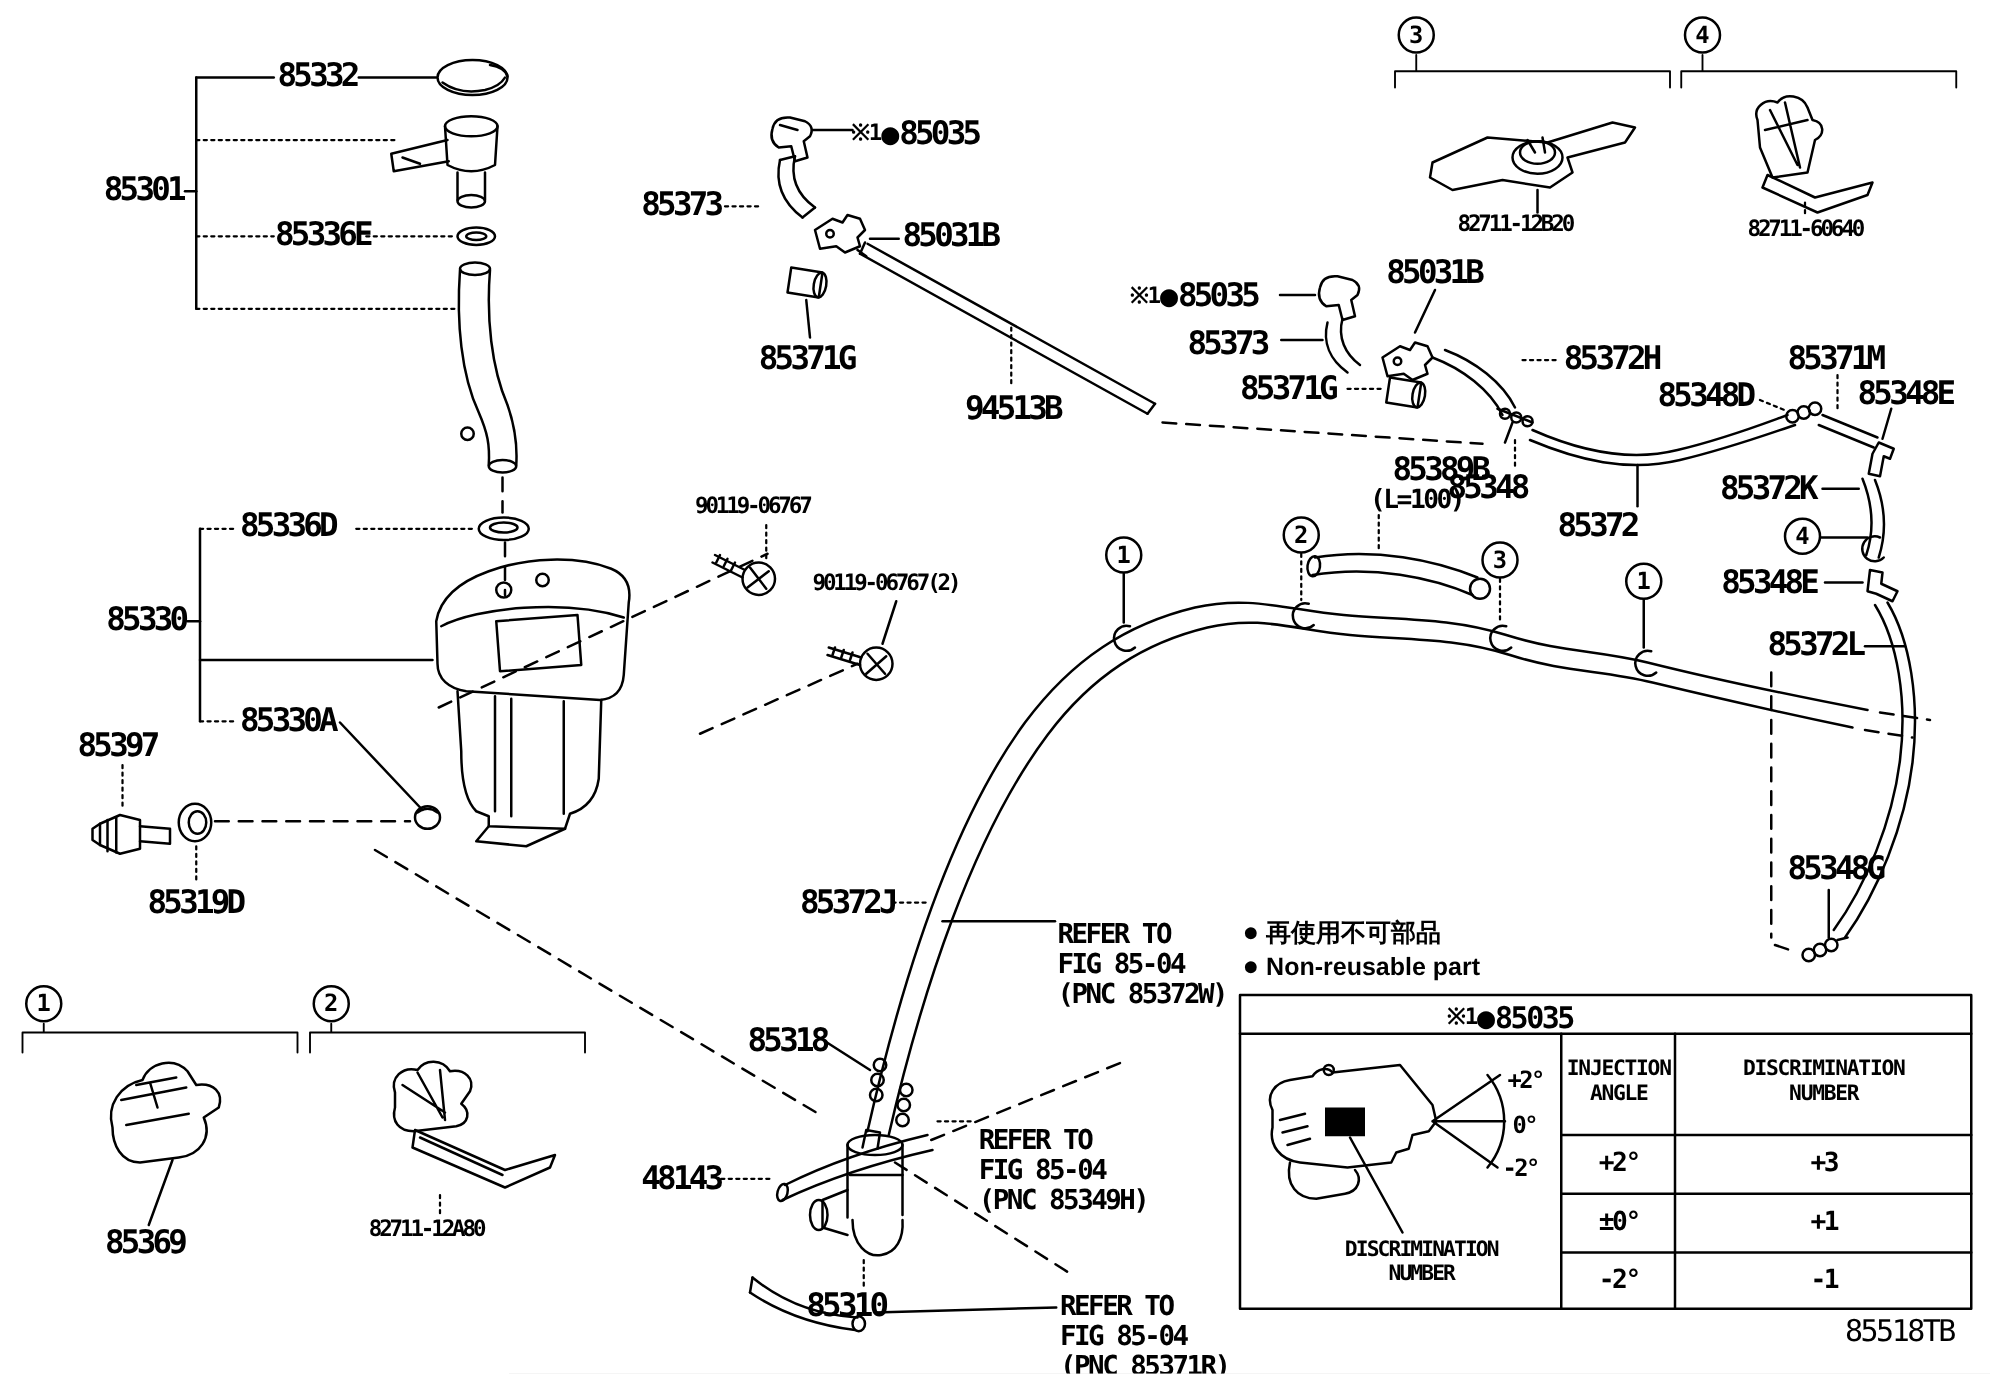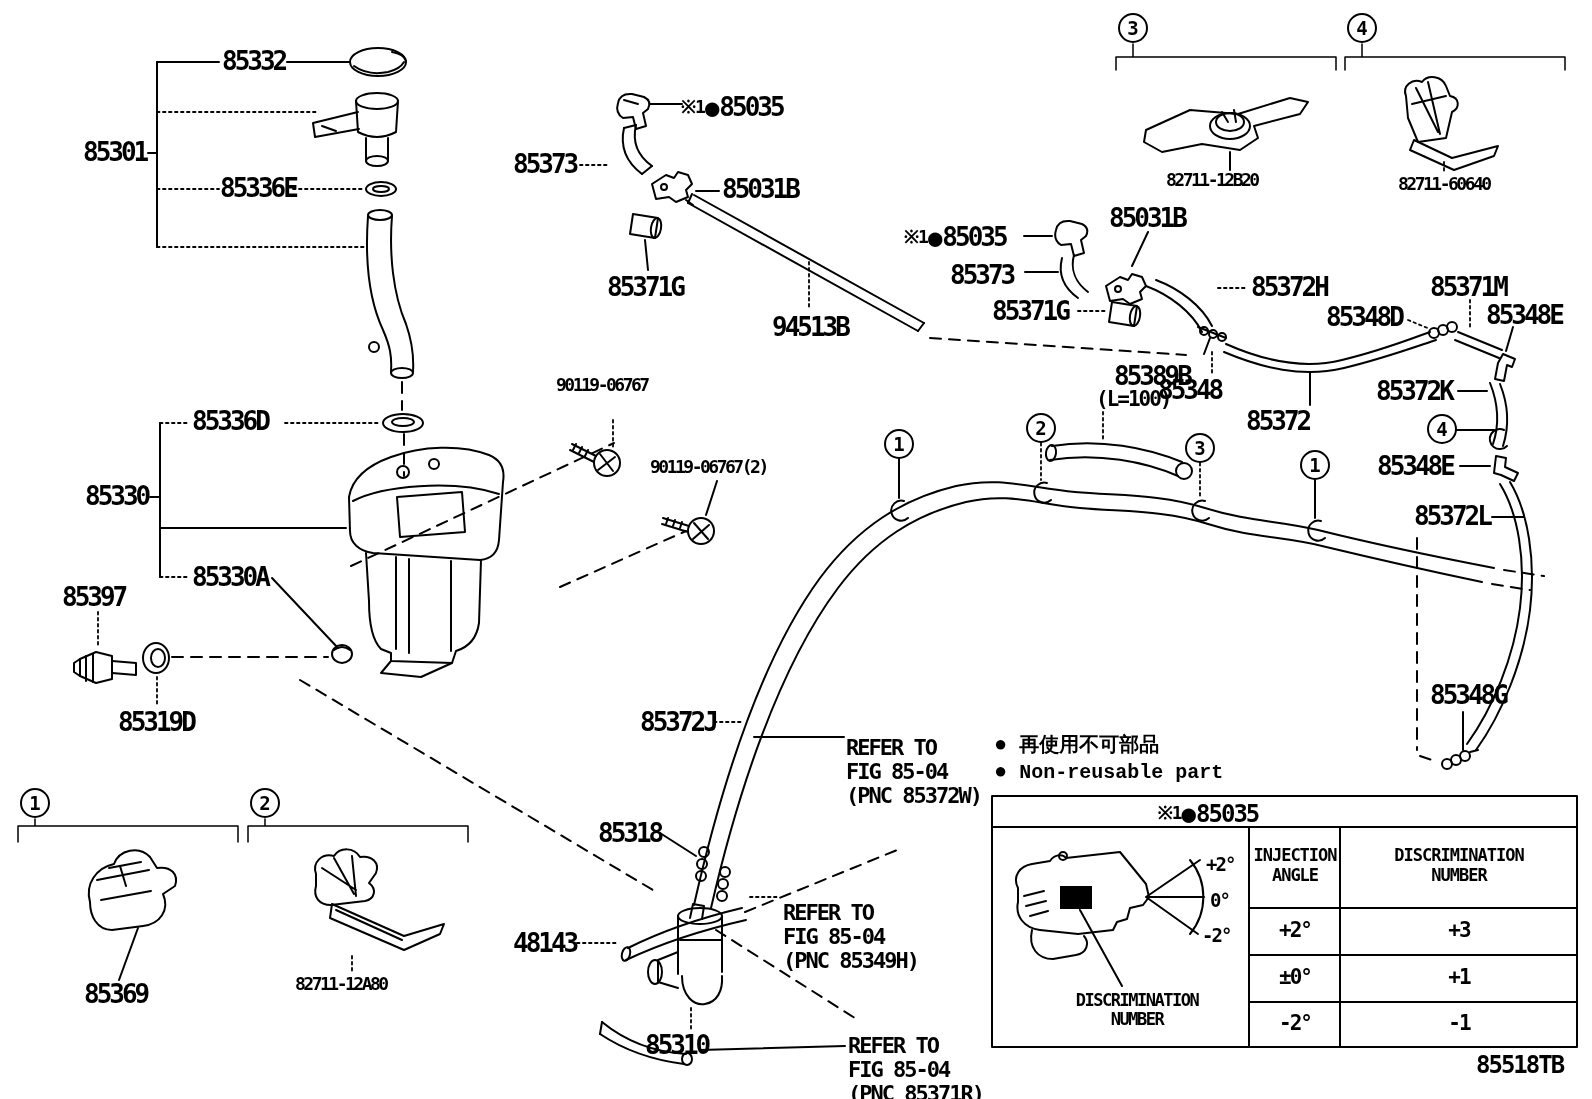--- a/index.html
+++ b/index.html
@@ -10,26 +10,26 @@
          stroke-linecap:round;stroke-linejoin:round;}
   #art .dash{stroke-dasharray:11 8;}
   #art .dot{stroke-dasharray:2.5 3.5;stroke-width:1.8;}
   #art .thin{stroke-width:1.5;}
   #art .fill{fill:#000;stroke:none;}
   .lbl{position:absolute;z-index:2;font-weight:bold;font-size:26px;letter-spacing:-3px;
        white-space:nowrap;line-height:1.05;}
   .sm{font-size:18px;letter-spacing:-2.5px;}
   .xs{font-size:21px;letter-spacing:-2px;margin-left:32px;}
   .ref{font-size:22px;letter-spacing:-2px;line-height:24px;margin-top:40px;}
-  .code{font-size:24px;letter-spacing:-2px;font-weight:bold;}
+  .code{font-size:24px;letter-spacing:-2px;font-weight:normal;}
   .marker{position:absolute;z-index:2;width:30px;height:30px;border:2px solid #000;border-radius:50%;
        background:#fff;text-align:center;line-height:27px;font-size:19px;font-weight:bold;box-sizing:border-box;}
   .refmark{font-size:18px;letter-spacing:-1px;vertical-align:3px;}
   .bullet{font-size:24px;letter-spacing:0;vertical-align:0px;}
-  .note{font-size:20px;letter-spacing:0;font-family:Liberation Mono, monospace;text-align:center;}
+  .note{font-size:20px;letter-spacing:0;font-family:Liberation Sans, sans-serif;text-align:center;}
   .note .bullet{font-size:22px;}
   .th{position:absolute;z-index:2;font-weight:bold;font-size:17px;letter-spacing:-1px;
       white-space:pre-line;text-align:center;line-height:20px;}
   .td{position:absolute;z-index:2;font-weight:bold;font-size:21px;letter-spacing:-2px;text-align:center;}
   .fan{position:absolute;z-index:2;font-weight:bold;font-size:19px;letter-spacing:-2px;}
   .cap{position:absolute;z-index:2;font-weight:bold;font-size:17px;letter-spacing:-1.5px;
       white-space:pre-line;text-align:center;line-height:19px;}
   .ttl{position:absolute;z-index:2;text-align:center;font-weight:bold;font-size:24px;letter-spacing:-2px;}
 </style>
 </head>
@@ -277,21 +277,21 @@
 </svg>
 
 <div class="lbl" style="left:222px;top:48px">85332</div>
 <div class="lbl" style="left:83px;top:139px">85301</div>
 <div class="lbl" style="left:220px;top:175px">85336E</div>
 <div class="lbl" style="left:192px;top:408px">85336D</div>
 <div class="lbl" style="left:85px;top:483px">85330</div>
 <div class="lbl" style="left:192px;top:564px">85330A</div>
 <div class="lbl" style="left:62px;top:584px">85397</div>
 <div class="lbl" style="left:118px;top:709px">85319D</div>
-<div class="lbl sm" style="left:556px;top:376px">90119-06767</div>
+<div class="lbl sm" style="left:556px;top:396px">90119-06767</div>
 <div class="lbl sm" style="left:650px;top:458px">90119-06767(2)</div>
 <div class="lbl" style="left:513px;top:151px">85373</div>
 <div class="lbl" style="left:722px;top:176px">85031B</div>
 <div class="lbl" style="left:607px;top:274px">85371G</div>
 <div class="lbl" style="left:772px;top:314px">94513B</div>
 <div class="lbl" style="left:950px;top:262px">85373</div>
 <div class="lbl" style="left:1109px;top:205px">85031B</div>
 <div class="lbl" style="left:992px;top:298px">85371G</div>
 <div class="lbl" style="left:1251px;top:274px">85372H</div>
 <div class="lbl" style="left:1326px;top:304px">85348D</div>

